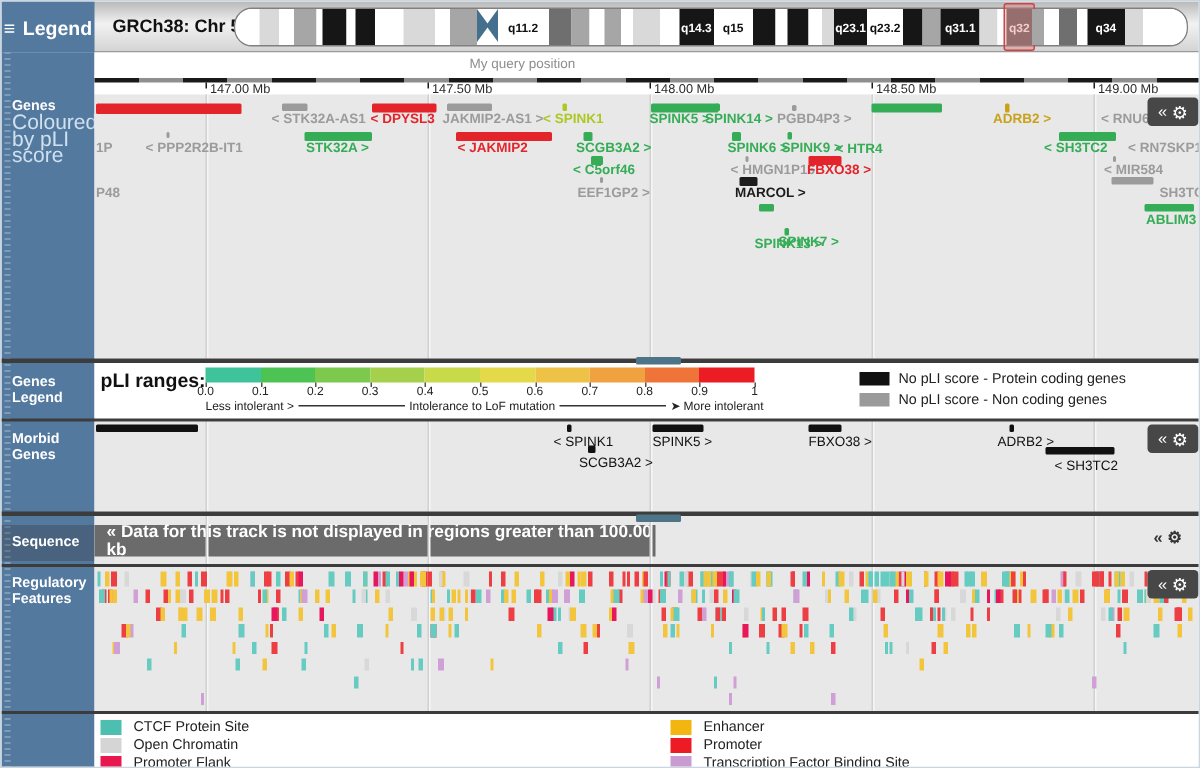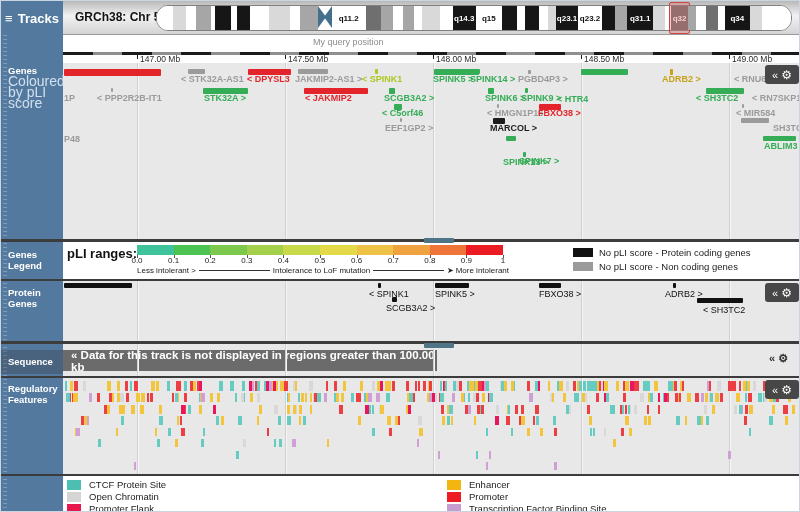--- a/index.html
+++ b/index.html
@@ -128,28 +128,28 @@
         <div class="band dgray" style="flex-grow: 12; flex-basis: 0px;"></div>
         <div class="band white" style="flex-grow: 6; flex-basis: 0px;"></div>
         <div class="band black" style="flex-grow: 25; flex-basis: 0px;">q34</div>
         <div class="band lgray" style="flex-grow: 12; flex-basis: 0px;"></div>
         <div class="band white" style="flex-grow: 13; flex-basis: 0px;"></div>
         <div class="band white capR" style="flex-grow: 15; flex-basis: 0px;"></div>
       </div>
   </div>
   <div id="tracks-btn">
     <span>≡</span>
-    <span>Tracks</span>
+    <span>Legend</span>
   </div>
 
   <div id="sidebar">
     <div id="seq-shade"></div>
   <div class="side-label" style="top: 30px;">Genes<div class="side-sub">Coloured by pLI score</div></div>
       <div class="side-label" style="top: 214px;">Genes Legend</div>
-      <div class="side-label" style="top: 252px;">Protein Genes</div>
+      <div class="side-label" style="top: 252px;">Morbid Genes</div>
       <div class="side-label" style="top: 321px;">Sequence</div>
       <div class="side-label" style="top: 348px;">Regulatory Features</div>
     </div>
 
   <div class="row" id="query-row">
     <div id="query-label">My query position</div>
   </div>
 
   <div class="row" id="ruler-row">
     <div id="ruler-line"></div>
@@ -212,21 +212,21 @@
       <div class="glabel" style="left: 633px; top: 31px; color: rgb(53, 173, 86);">&lt; SH3TC2</div>
       <div class="glabel" style="left: 689px; top: 31px; color: rgb(155, 155, 155);">&lt; RN7SKP14</div>
       <div class="gbar" style="left: 331px; top: 41px; width: 8px; height: 6px; background: rgb(53, 173, 86);"></div>
       <div class="glabel" style="left: 319px; top: 46px; color: rgb(53, 173, 86);">&lt; C5orf46</div>
       <div class="gbar" style="left: 434px; top: 41px; width: 2px; height: 4px; background: rgb(155, 155, 155);"></div>
       <div class="glabel" style="left: 424px; top: 46px; color: rgb(155, 155, 155);">&lt; HMGN1P16</div>
       <div class="gbar" style="left: 476px; top: 41px; width: 22px; height: 6px; background: rgb(227, 36, 43);"></div>
       <div class="glabel" style="left: 475px; top: 46px; color: rgb(227, 36, 43);">FBXO38 &gt;</div>
       <div class="gbar" style="left: 679px; top: 41px; width: 2px; height: 4px; background: rgb(155, 155, 155);"></div>
       <div class="glabel" style="left: 673px; top: 46px; color: rgb(155, 155, 155);">&lt; MIR584</div>
-      <div class="glabel" style="left: 1px; top: 72px; color: rgb(155, 155, 155);">P48</div>
+      <div class="glabel" style="left: 1px; top: 61px; color: rgb(155, 155, 155);">P48</div>
       <div class="gbar" style="left: 337px; top: 55px; width: 2px; height: 4px; background: rgb(155, 155, 155);"></div>
       <div class="glabel" style="left: 322px; top: 61px; color: rgb(155, 155, 155);">EEF1GP2 &gt;</div>
       <div class="gbar" style="left: 430px; top: 55px; width: 12px; height: 6px; background: rgb(28, 28, 28);"></div>
       <div class="glabel" style="left: 427px; top: 61px; color: rgb(28, 28, 28);">MARCOL &gt;</div>
       <div class="gbar" style="left: 678px; top: 55px; width: 28px; height: 5px; background: rgb(155, 155, 155);"></div>
       <div class="glabel" style="left: 675px; top: 61px; color: rgb(155, 155, 155); margin-left: 35px;">SH3TC2-DT &gt;</div>
       <div class="gbar" style="left: 443px; top: 73px; width: 10px; height: 5px; background: rgb(53, 173, 86);"></div>
       <div class="glabel" style="left: 440px; top: 95px; color: rgb(53, 173, 86);">SPINK13 &gt;</div>
       <div class="gbar" style="left: 700px; top: 73px; width: 33px; height: 5px; background: rgb(53, 173, 86);"></div>
       <div class="glabel" style="left: 701px; top: 79px; color: rgb(53, 173, 86);">ABLIM3 &gt;</div>

